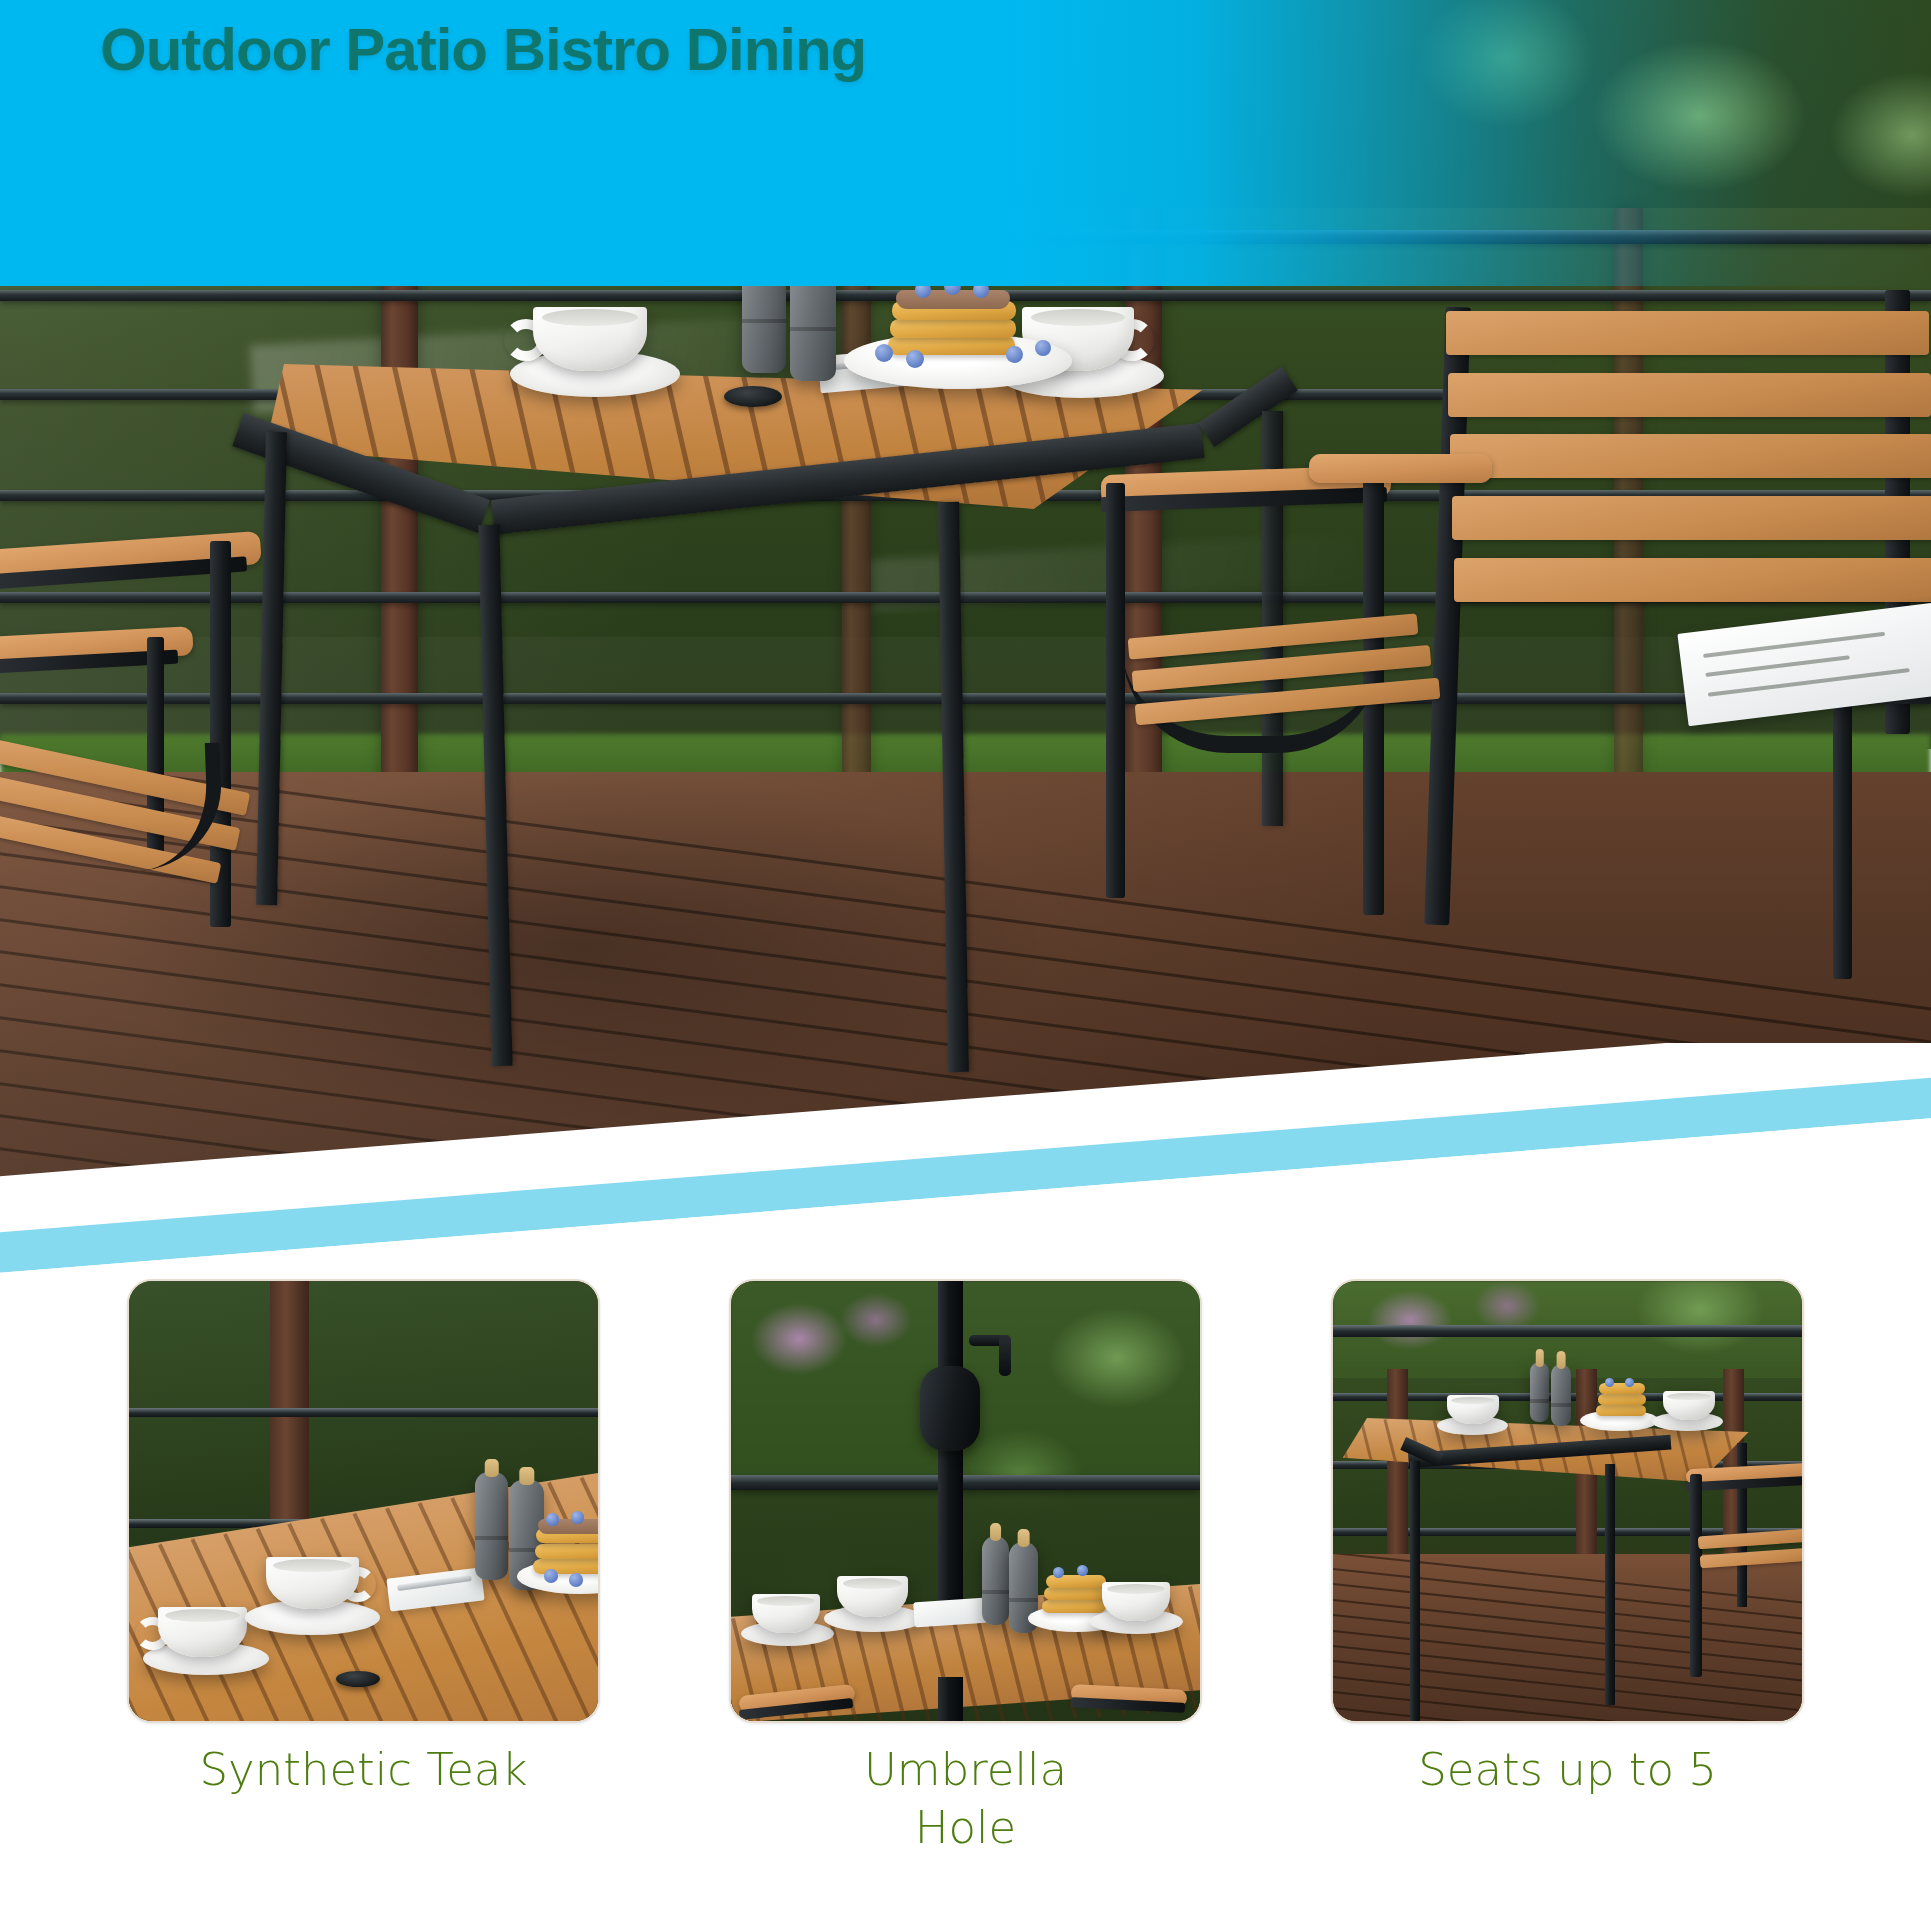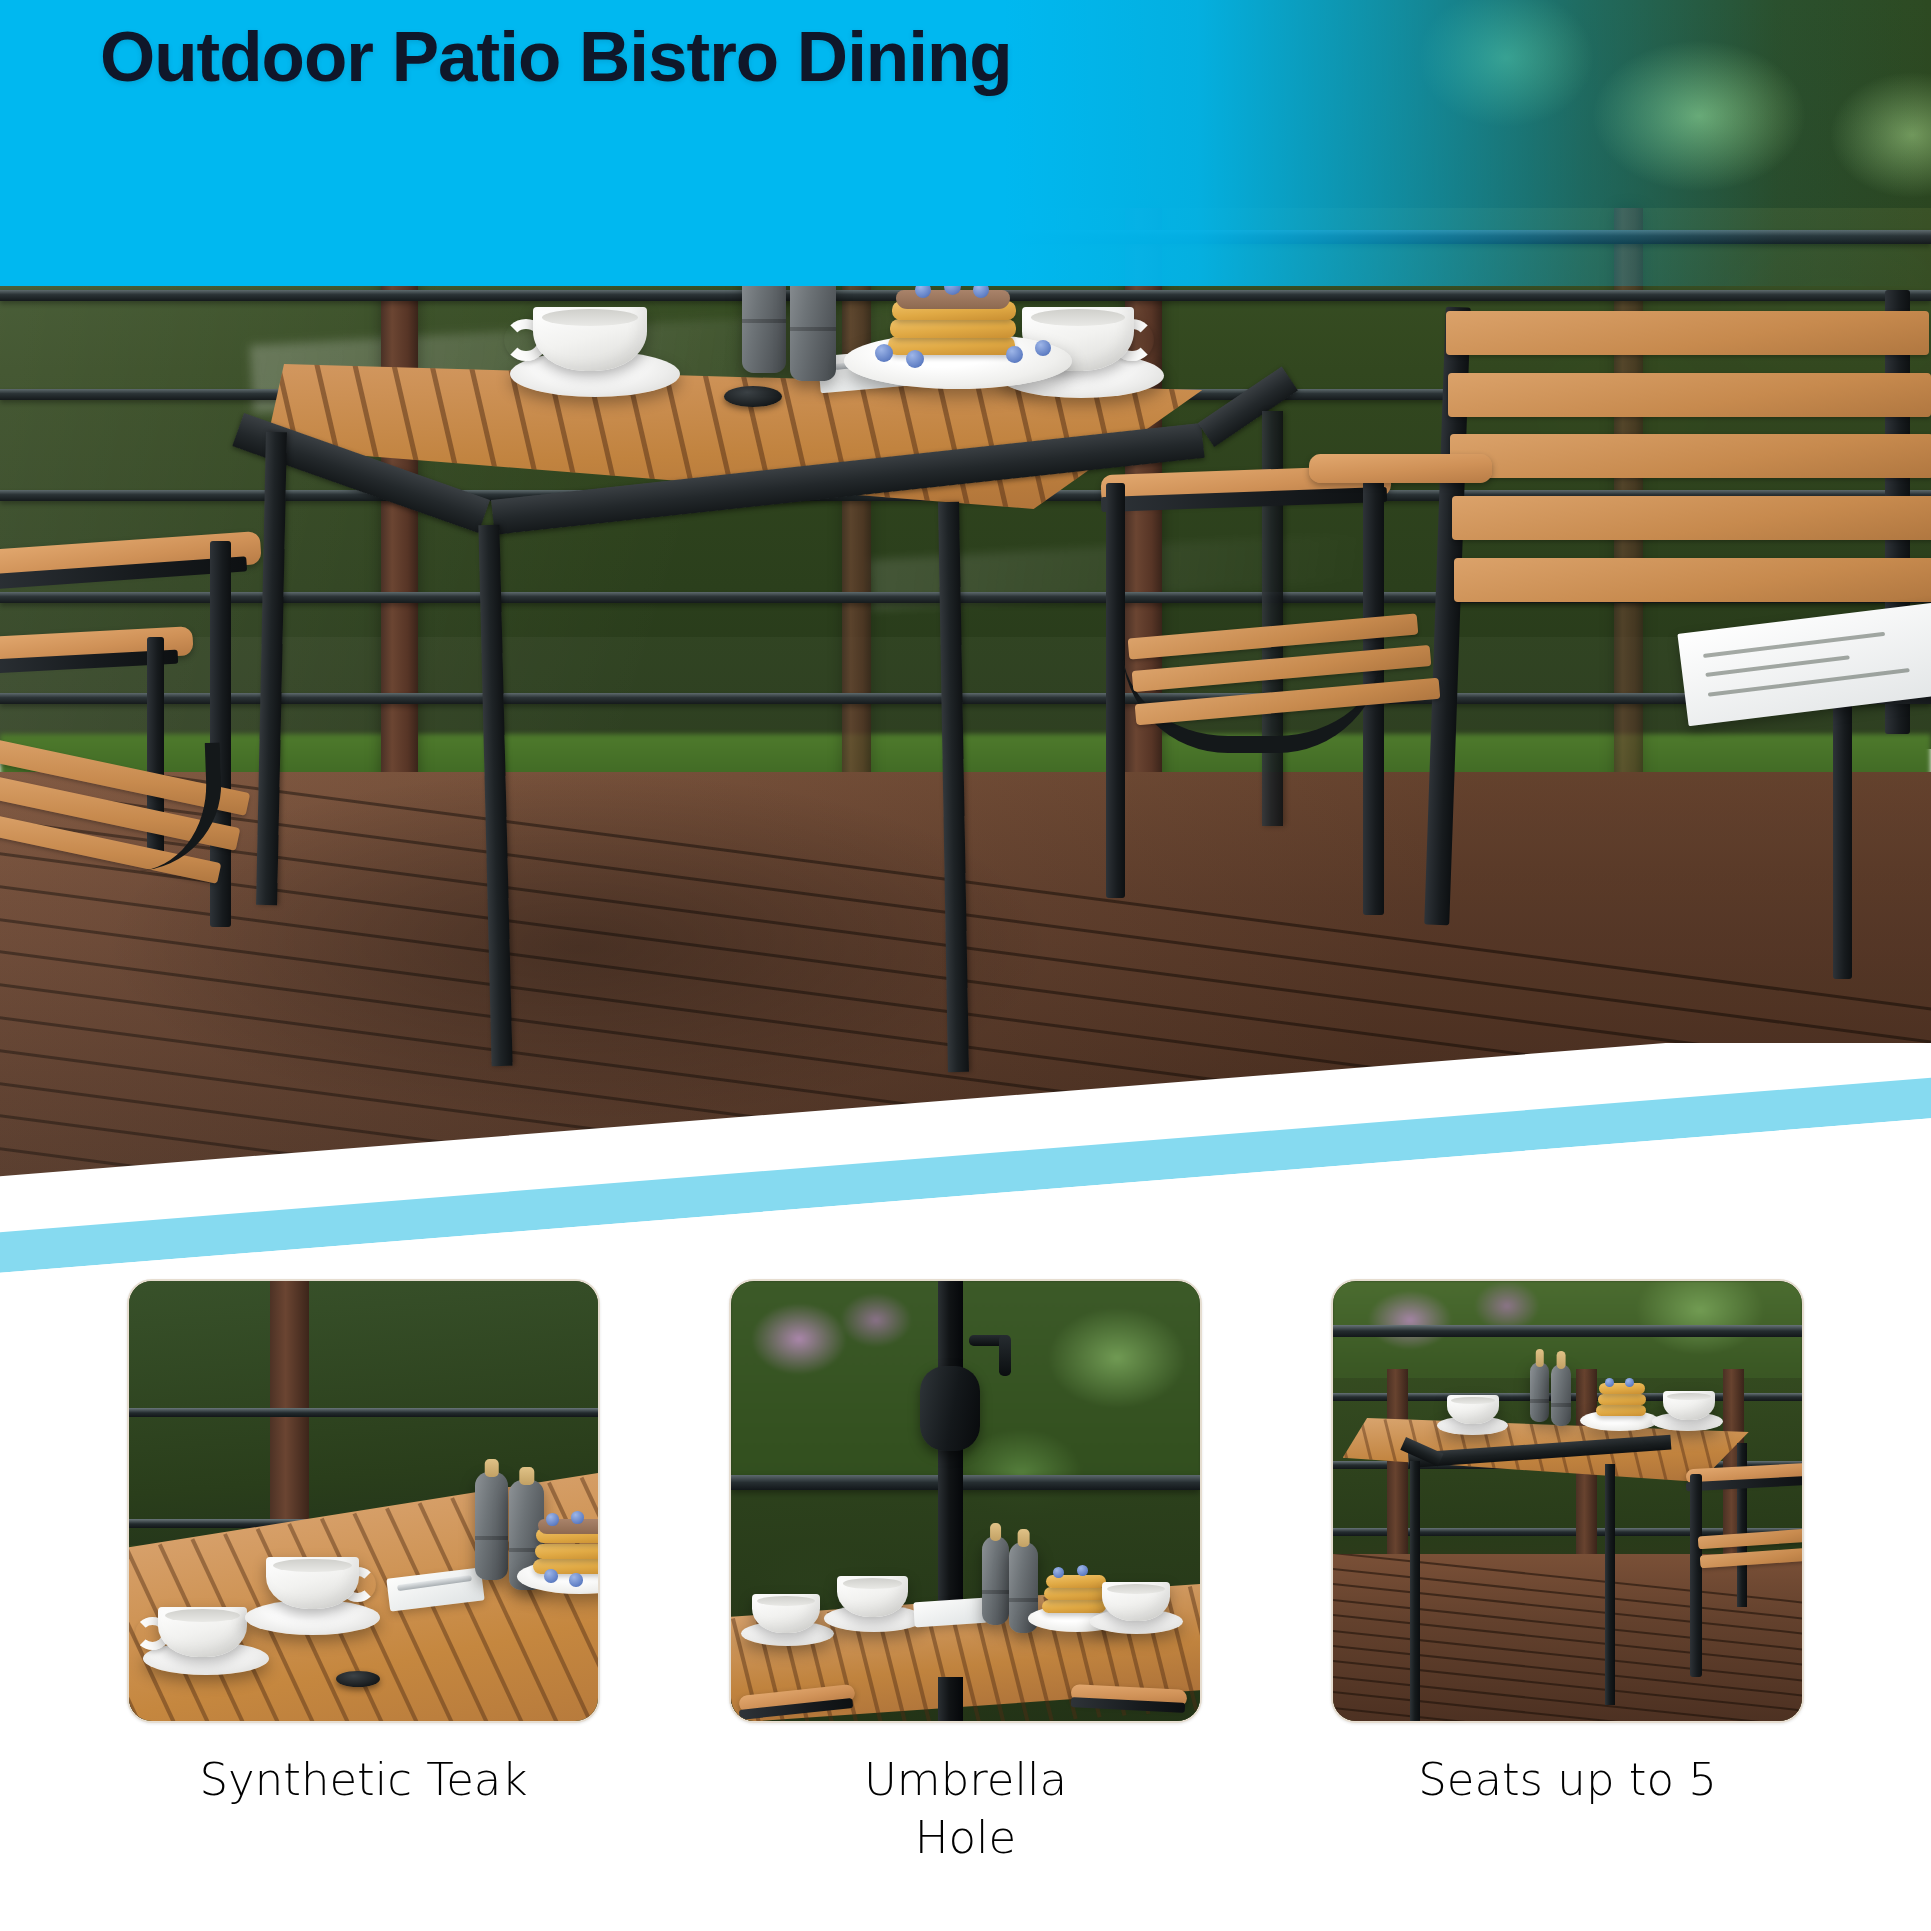--- a/index.html
+++ b/index.html
@@ -183,21 +183,21 @@
     position:absolute; left:0; top:0; width:1931px; height:286px;
     background:linear-gradient(90deg,
         var(--cy,#00b8f0) 0%, var(--cy,#00b8f0) 52%,
         rgba(0,184,240,.92) 62%, rgba(0,184,240,.62) 72%,
         rgba(0,184,240,.30) 82%, rgba(0,184,240,.06) 92%,
         rgba(0,184,240,0) 100%);
     z-index:6;
   }
   .banner-title {
     position:absolute; left:100px; top:15.4px; width:1815px;
-    color:#0f172a; font-size:71px; line-height:1.18;
+    color:#0f766e; font-size:60px; line-height:1.18;
     font-weight:700; letter-spacing:-1px;
     text-shadow:0 1.9px 4.8px rgba(0,70,100,.18);
     z-index:7;
   }
   .banner-title .line { display:block; white-space:nowrap; }
 
   
   .divider { position:absolute; left:0; top:1043px; width:1931px; height:251px; z-index:8; }
   .divider svg { display:block; width:1931px; height:251px; }
 
@@ -208,21 +208,21 @@
     background:#ffffff; z-index:9;
   }
   .feature { width:473px; display:flex; flex-direction:column; align-items:center; }
   .thumb {
     width:473px; height:444px; border-radius:25px; overflow:hidden;
     border:2.9px solid #e6ddd0; position:relative; background:#2c401c;
     box-shadow:0 1px 2.9px rgba(0,0,0,.10);
   }
   .thumb-inner { position:absolute; inset:0; overflow:hidden; }
   .fcap {
-    margin-top:28px; text-align:center; color:#000000;
+    margin-top:18px; text-align:center; color:#4d7c0f;
     font-size:45px; line-height:1.28; font-weight:300;
     font-family:"DejaVu Sans", sans-serif;
   }
   .fcap .l { display:block; }
 
   
   .t1-glass { position:absolute; left:0; top:0; width:100%; height:60%;
     background:linear-gradient(175deg,#38512a,#2a3e1b 70%,#22331a); }
   .t1-post { position:absolute; left:141px; top:0; width:39px; height:62%;
     background:linear-gradient(90deg,#4d3225,#6b4532 40%,#3c251a); }

